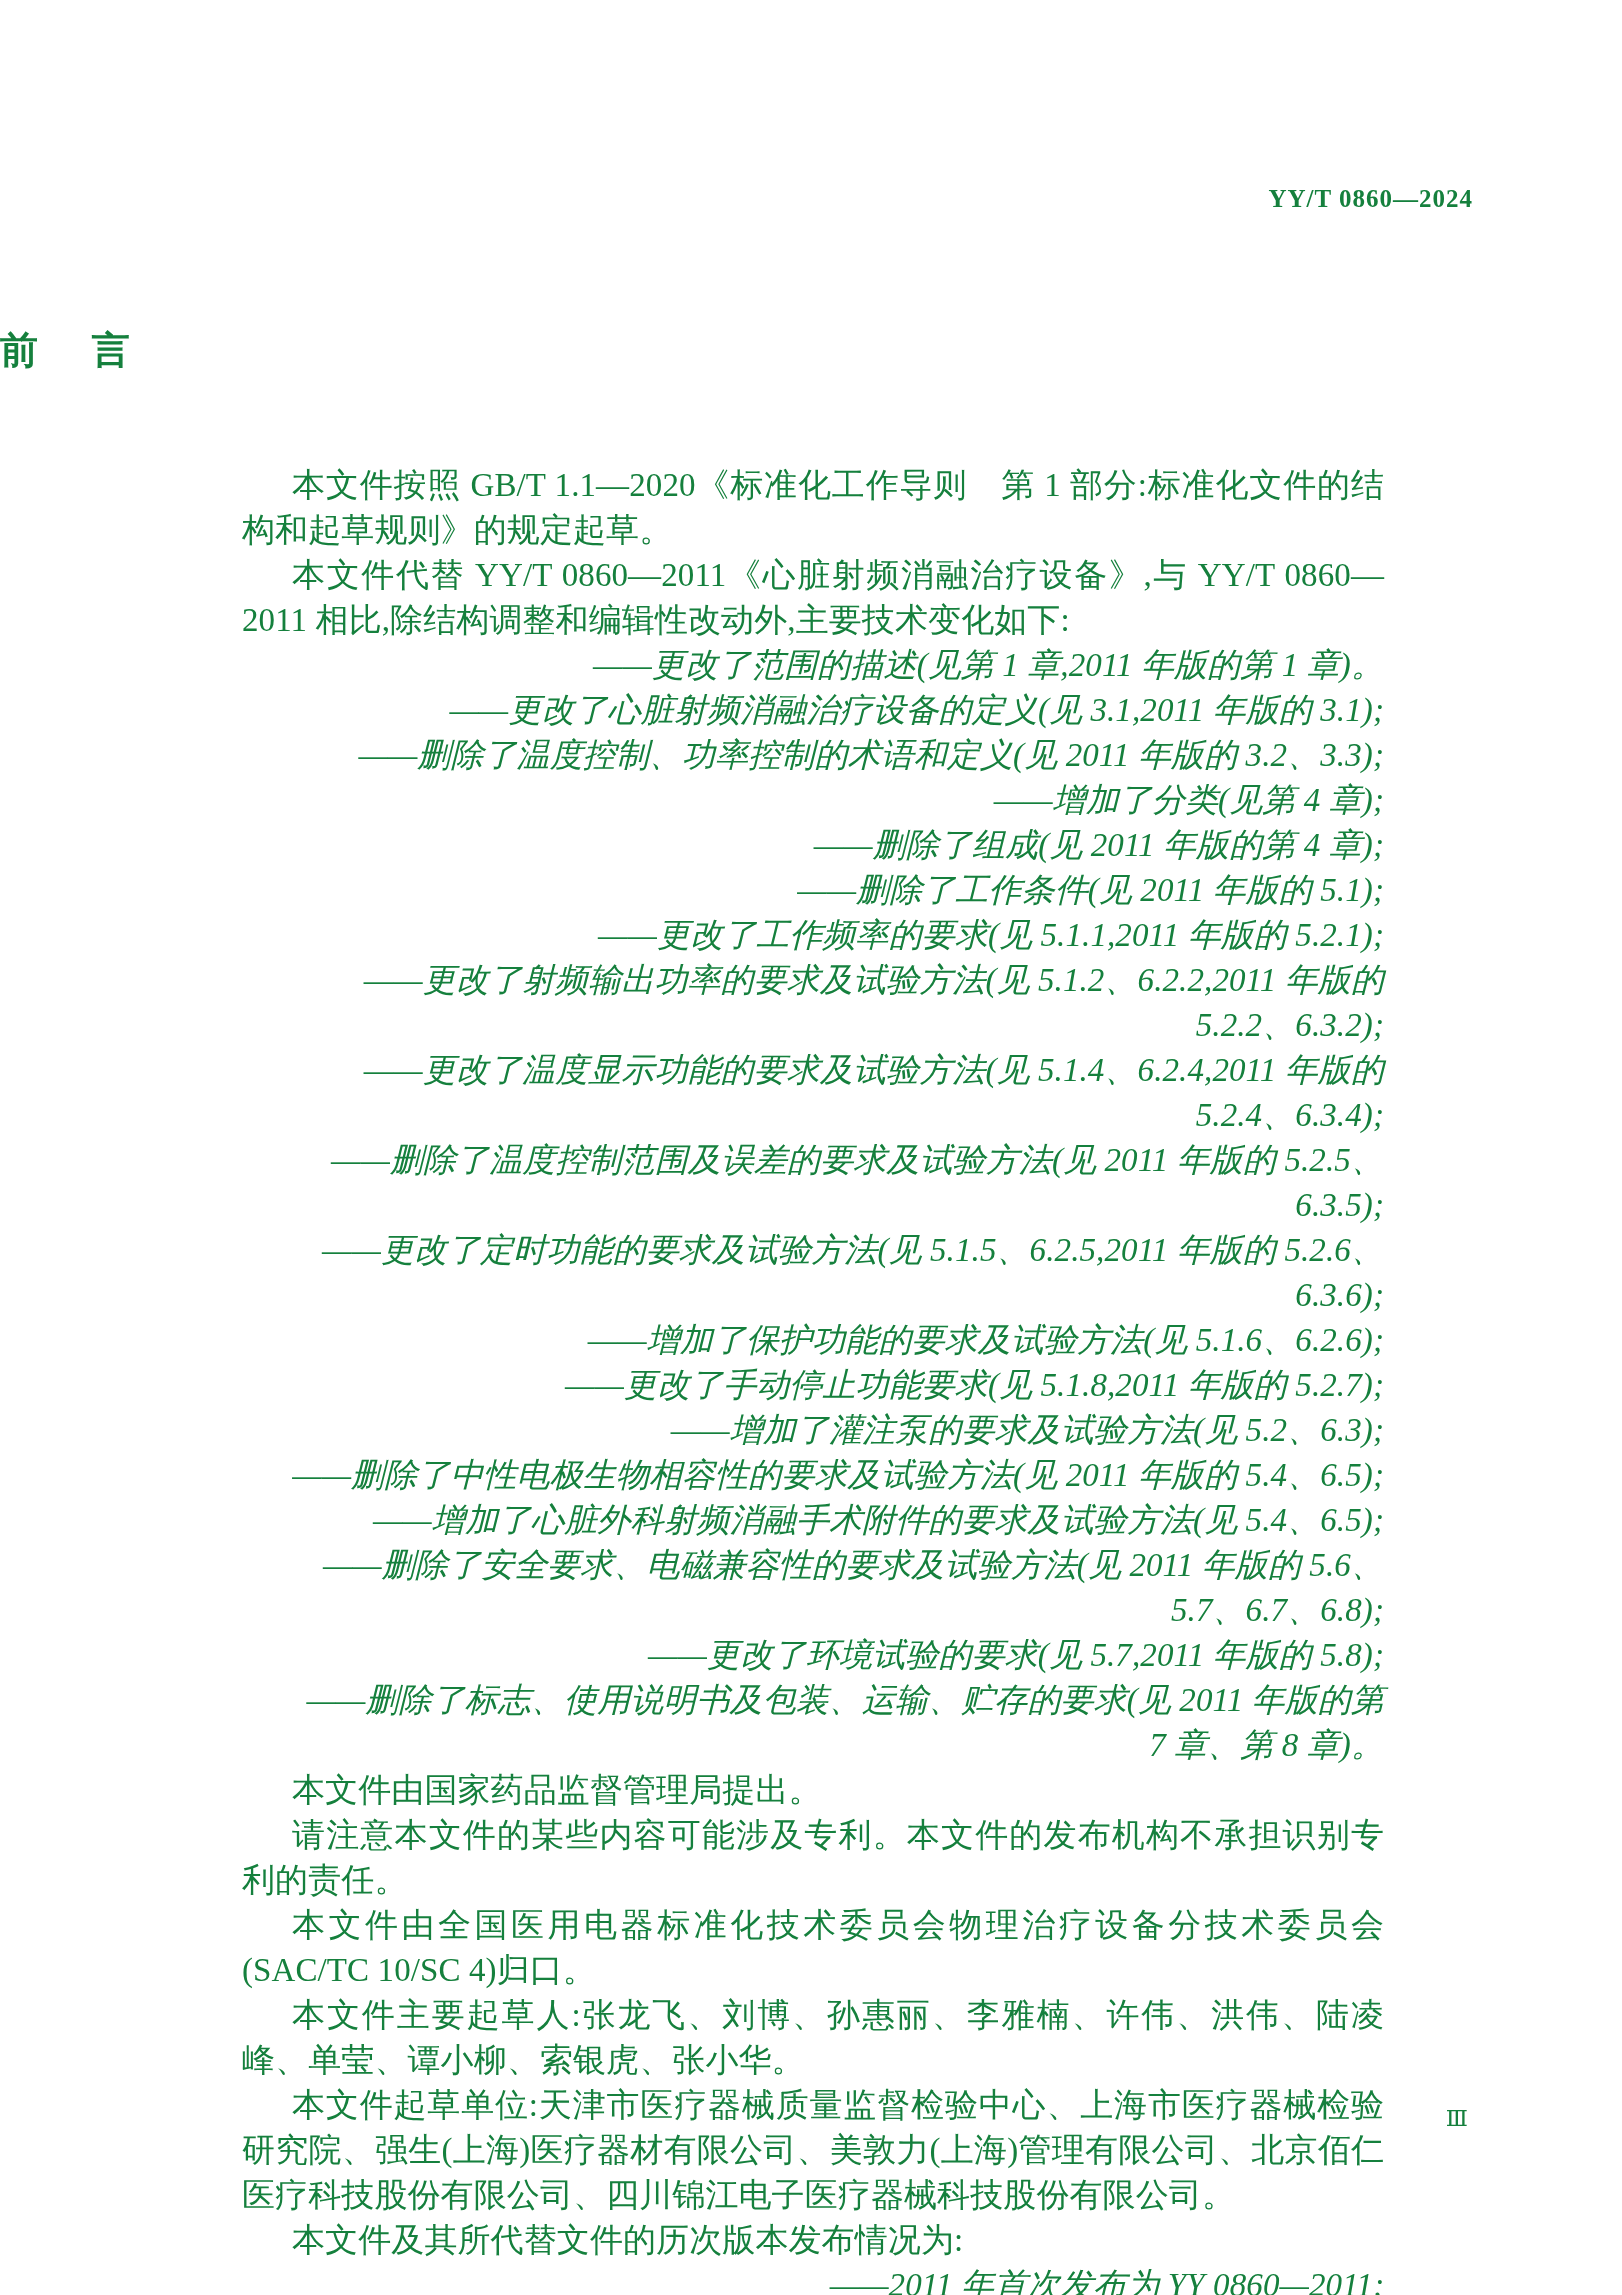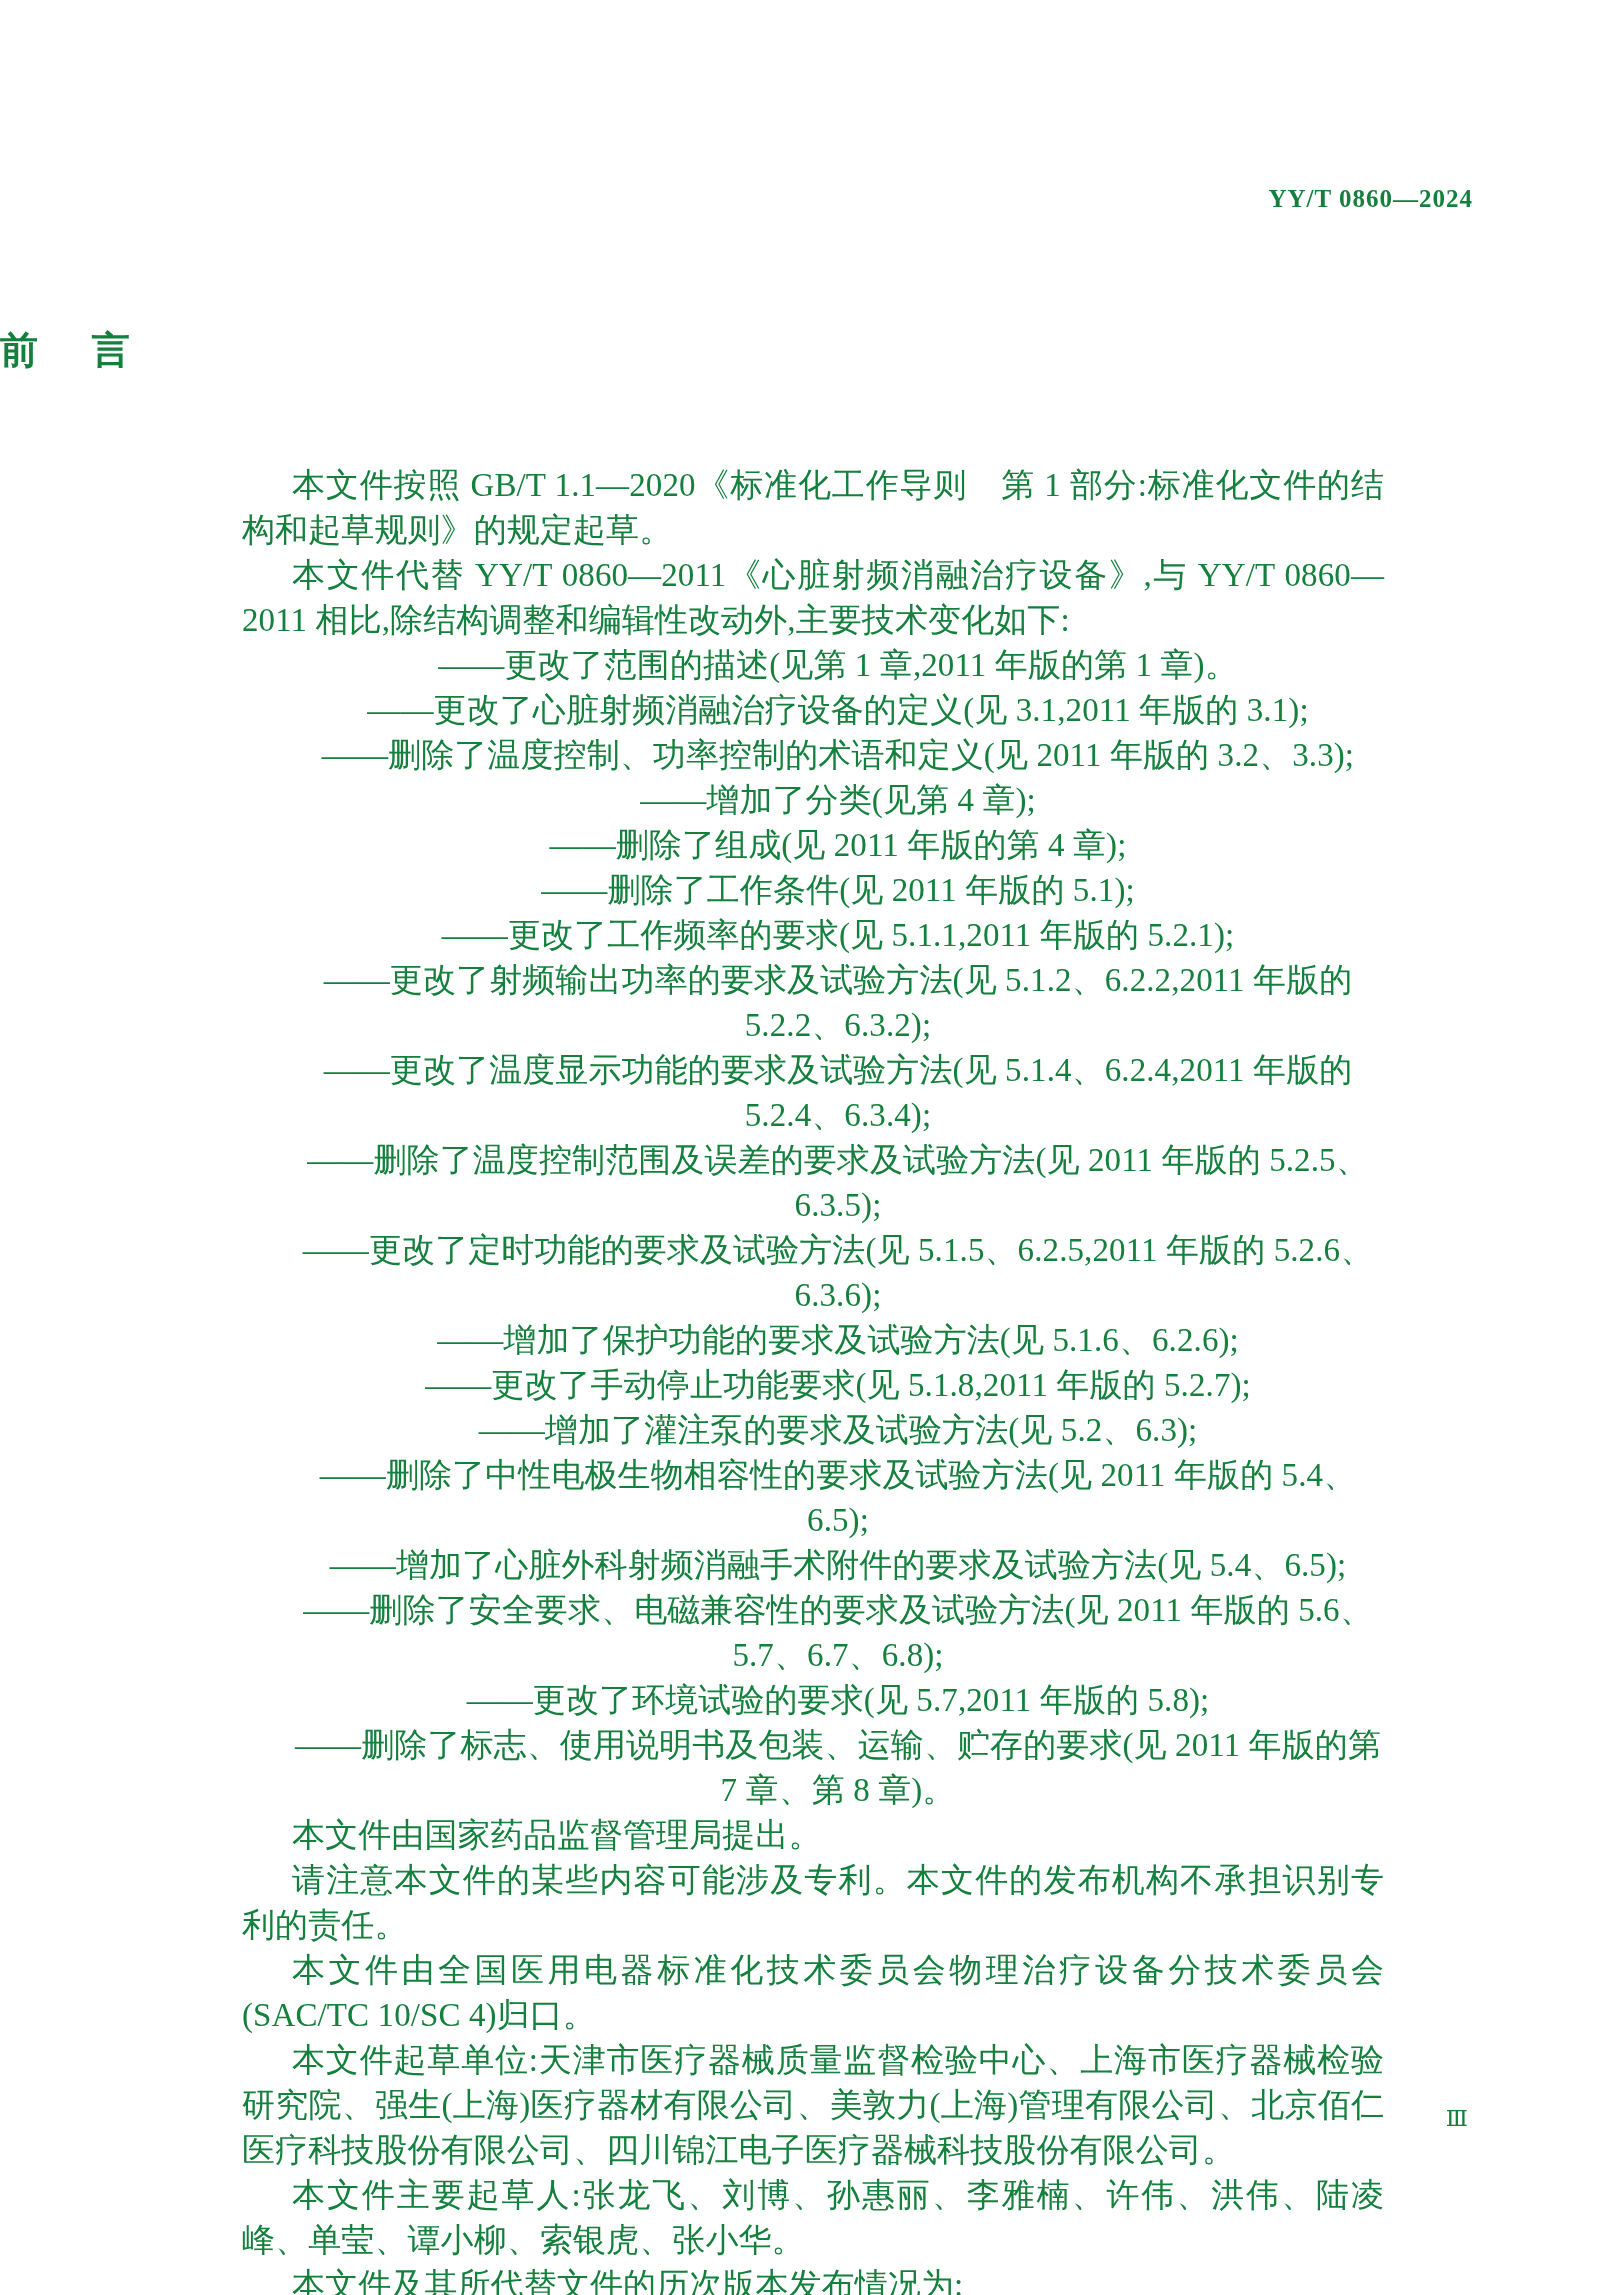--- a/index.html
+++ b/index.html
@@ -64,21 +64,22 @@
   }
 
   p.para {
     text-indent: 50px;
   }
 
   
   div.dash-item {
     padding-left: 50px;
     text-indent: 0;
-    text-align: center;
+    text-align: right;
+    font-style: italic;
   }
 
   
   .page-number {
     position: absolute;
     top: 2105px;
     left: 0;
     width: 1468px;
     text-align: right;
     font-size: 23px;
@@ -117,22 +118,22 @@
     <div class="dash-item">——增加了灌注泵的要求及试验方法(见 5.2、6.3);</div>
     <div class="dash-item">——删除了中性电极生物相容性的要求及试验方法(见 2011 年版的 5.4、6.5);</div>
     <div class="dash-item">——增加了心脏外科射频消融手术附件的要求及试验方法(见 5.4、6.5);</div>
     <div class="dash-item">——删除了安全要求、电磁兼容性的要求及试验方法(见 2011 年版的 5.6、5.7、6.7、6.8);</div>
     <div class="dash-item">——更改了环境试验的要求(见 5.7,2011 年版的 5.8);</div>
     <div class="dash-item">——删除了标志、使用说明书及包装、运输、贮存的要求(见 2011 年版的第 7 章、第 8 章)。</div>
 
     <p class="para">本文件由国家药品监督管理局提出。</p>
     <p class="para">请注意本文件的某些内容可能涉及专利。本文件的发布机构不承担识别专利的责任。</p>
     <p class="para">本文件由全国医用电器标准化技术委员会物理治疗设备分技术委员会(SAC/TC 10/SC 4)归口。</p>
+    <p class="para">本文件主要起草人:张龙飞、刘博、孙惠丽、李雅楠、许伟、洪伟、陆凌峰、单莹、谭小柳、索银虎、张小华。</p>
     <p class="para">本文件起草单位:天津市医疗器械质量监督检验中心、上海市医疗器械检验研究院、强生(上海)医疗器材有限公司、美敦力(上海)管理有限公司、北京佰仁医疗科技股份有限公司、四川锦江电子医疗器械科技股份有限公司。</p>
-    <p class="para">本文件主要起草人:张龙飞、刘博、孙惠丽、李雅楠、许伟、洪伟、陆凌峰、单莹、谭小柳、索银虎、张小华。</p>
     <p class="para">本文件及其所代替文件的历次版本发布情况为:</p>
 
     <div class="dash-item">——2011 年首次发布为 YY 0860—2011;</div>
     <div class="dash-item">——本次为第一次修订。</div>
 
   </div>
 
   <div class="page-number">Ⅲ</div>
 
 </div>

